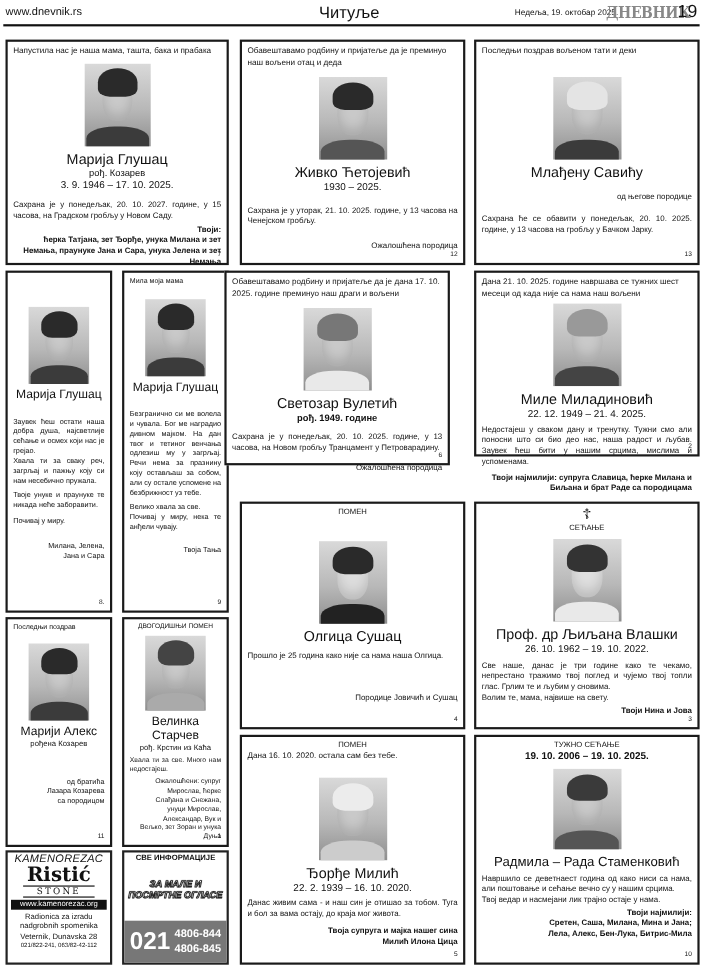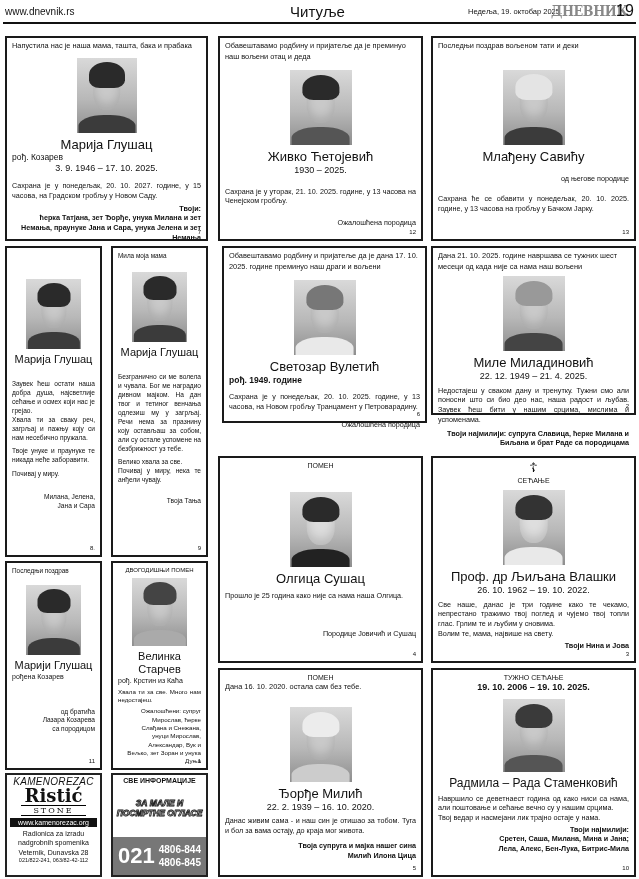--- a/index.html
+++ b/index.html
@@ -17,21 +17,21 @@
   .box { position: absolute; border: 2px solid #1a1a1a; background: #fff; padding: 3px 5px; font-size: 7.2px; line-height: 1.35; }
   .box .intro { font-size: 7.4px; line-height: 1.45; }
   .box .photo { display: block; margin: 8px auto 4px; background: linear-gradient(180deg, #d9d9d9 0%, #b8b8b8 55%, #8e8e8e 100%); position: relative; overflow: hidden; }
   .photo .head { position: absolute; left: 50%; top: 14%; width: 46%; height: 56%; transform: translateX(-50%); border-radius: 45% 45% 42% 42%; background: #c9c9c9; box-shadow: inset 0 -6px 10px rgba(0,0,0,0.15); }
   .photo .hair { position: absolute; left: 50%; top: 6%; width: 60%; height: 34%; transform: translateX(-50%); border-radius: 50% 50% 30% 30%; background: #2a2a2a; }
   .photo.lighthair .hair { background: #e4e4e4; }
   .photo .body { position: absolute; left: 50%; bottom: -8%; width: 95%; height: 32%; transform: translateX(-50%); border-radius: 45% 45% 0 0; background: #3b3b3b; }
   .photo.lightbody .body { background: #e9e9e9; }
   .box .name { text-align: center; font-size: 13px; line-height: 1.2; }
   .box .name.small { font-size: 11px; }
-  .box .sub { font-size: 8.5px; line-height: 1.3; }
+  .box .sub { text-align: center; font-size: 8.5px; line-height: 1.3; }
   .box .dates { text-align: center; font-size: 9px; line-height: 1.3; }
   .box .body-text { margin-top: 6px; text-align: justify; }
   .box .sign { text-align: right; margin-top: 6px; font-weight: normal; }
   .box .sign.bold { font-weight: bold; }
   .box .num { position: absolute; right: 5px; bottom: 3px; font-size: 6px; }
   .box .label { text-align: center; font-size: 7px; }
 
   .ad { position: absolute; border: 2px solid #222; background: #fff; text-align: center; }
   .ad1 .title { font-size: 10px; letter-spacing: 0.3px; margin-top: 1px; font-style: italic; }
   .ad1 .logo { font-family: "DejaVu Serif", serif; font-size: 18px; font-weight: bold; line-height: 1; }
@@ -125,21 +125,21 @@
       <div class="hair"></div>
     </div>
   <div class="name small">Марија Глушац</div>
   <div class="body-text" style="margin-top:14px;font-size:6.6px;">Безгранично си ме волела и чувала. Бог ме наградио дивном мајком. На дан твог и тетиног венчања одлезиш му у загрљај. Речи нема за празнину коју остављаш за собом, али су остале успомене на безбрижност уз тебе.</div>
   <div class="body-text" style="margin-top:5px;font-size:6.6px;">Велико хвала за све.</div>
   <div class="body-text" style="margin-top:0;font-size:6.6px;">Почивај у миру, нека те анђели чувају.</div>
   <div class="sign" style="margin-top:12px;font-size:6.6px;">Твоја Тања</div>
   <span class="num">9</span>
 </div>
 
-<div class="box" style="left:222px;top:246px;width:205px;height:177px;">
+<div class="box" style="left:204px;top:246px;width:205px;height:177px;">
   <div class="intro">Обавештавамо родбину и пријатеље да је дана 17. 10. 2025. године преминуо наш драги и вољени</div>
   <div class="photo lighthair lightbody" style="width:62px;height:75px;">
       <div class="body"></div>
       <div class="head"></div>
       <div class="hair" style="background:#777"></div>
     </div>
   <div class="name">Светозар Вулетић</div>
   <div class="sub" style="font-weight:bold;">рођ. 1949. године</div>
   <div class="body-text">Сахрана је у понедељак, 20. 10. 2025. године, у 13 часова, на Новом гробљу Транцамент у Петроварадину.</div>
   <div class="sign" style="margin-top:8px;">Ожалошћена породица</div>
@@ -189,21 +189,21 @@
   <span class="num">3</span>
 </div>
 
 <div class="box" style="left:5px;top:561px;width:97px;height:209px;">
   <div class="intro" style="font-size:6.4px;">Последњи поздрав</div>
   <div class="photo" style="width:55px;height:70px;margin-top:10px;">
       <div class="body"></div>
       <div class="head"></div>
       <div class="hair"></div>
     </div>
-  <div class="name small">Марији Глушац</div>
+  <div class="name small">Марији Алекс</div>
   <div class="sub" style="font-size:7px;">рођена Козарев</div>
   <div class="sign" style="margin-top:26px;font-size:6.6px;padding-left:28px;">од братића Лазара Козарева са породицом</div>
   <span class="num">11</span>
 </div>
 
 <div class="box" style="left:111px;top:561px;width:97px;height:209px;">
   <div class="label" style="font-size:6px;">ДВОГОДИШЊИ ПОМЕН</div>
   <div class="photo lightbody" style="width:55px;height:68px;margin-top:4px;">
       <div class="body" style="background:#aaa"></div>
       <div class="head"></div>

